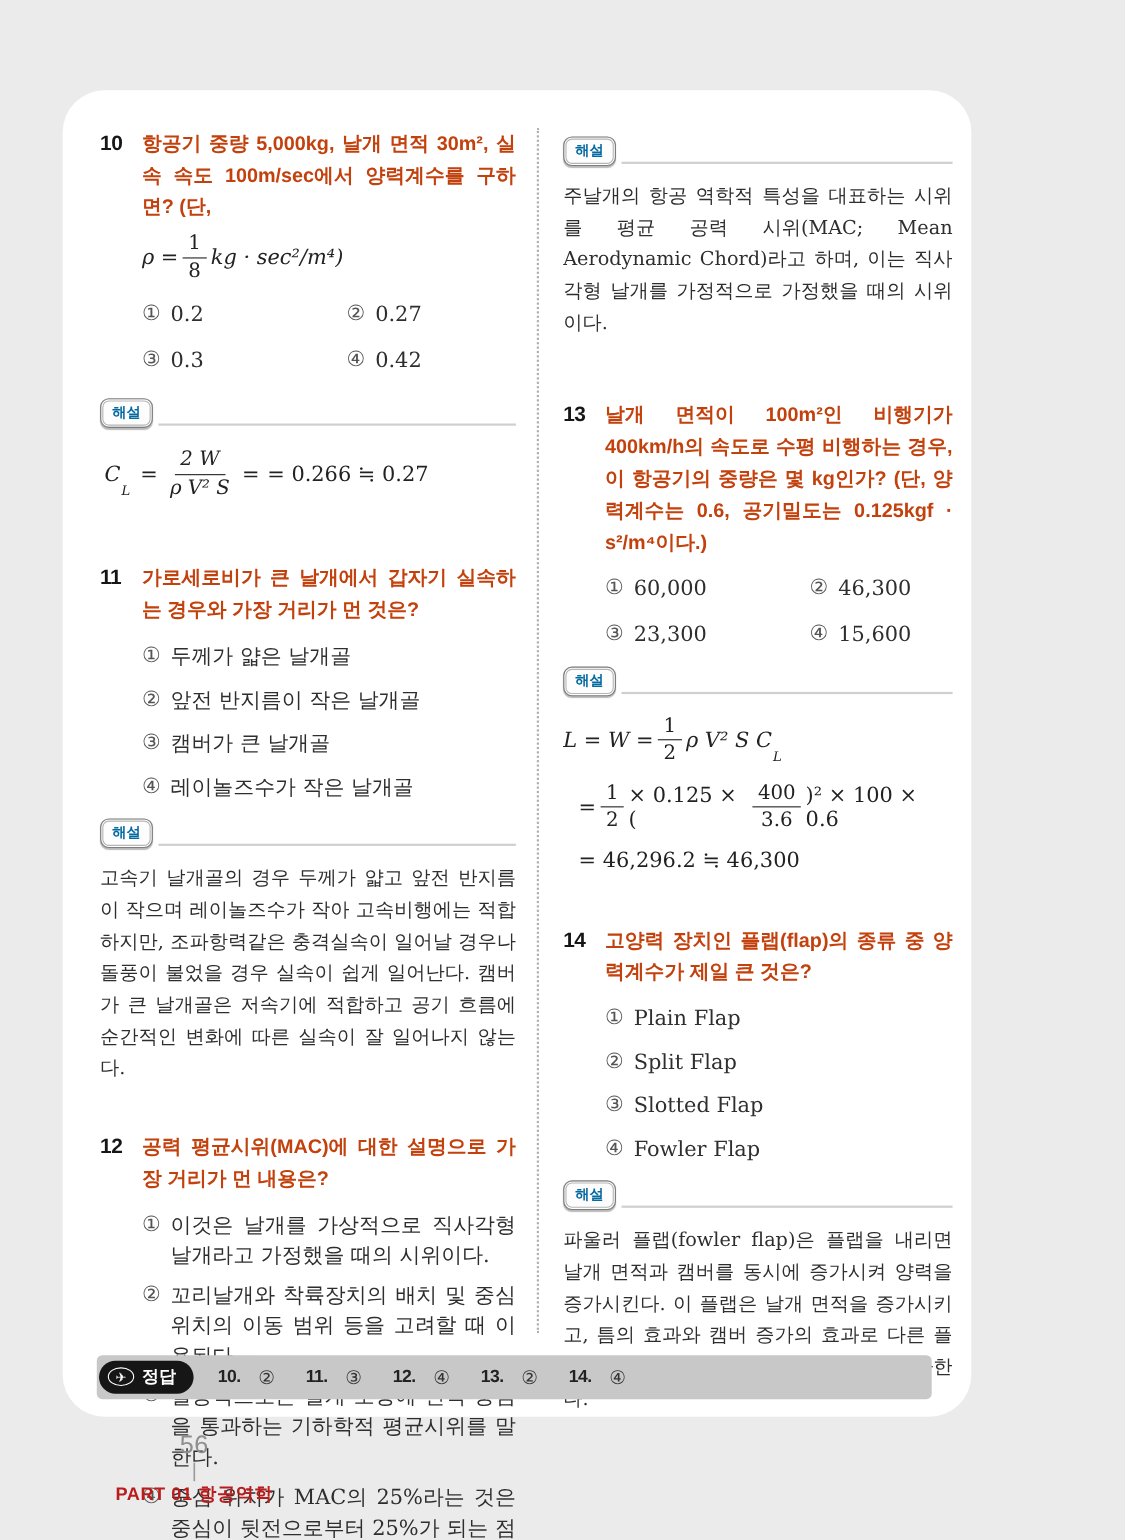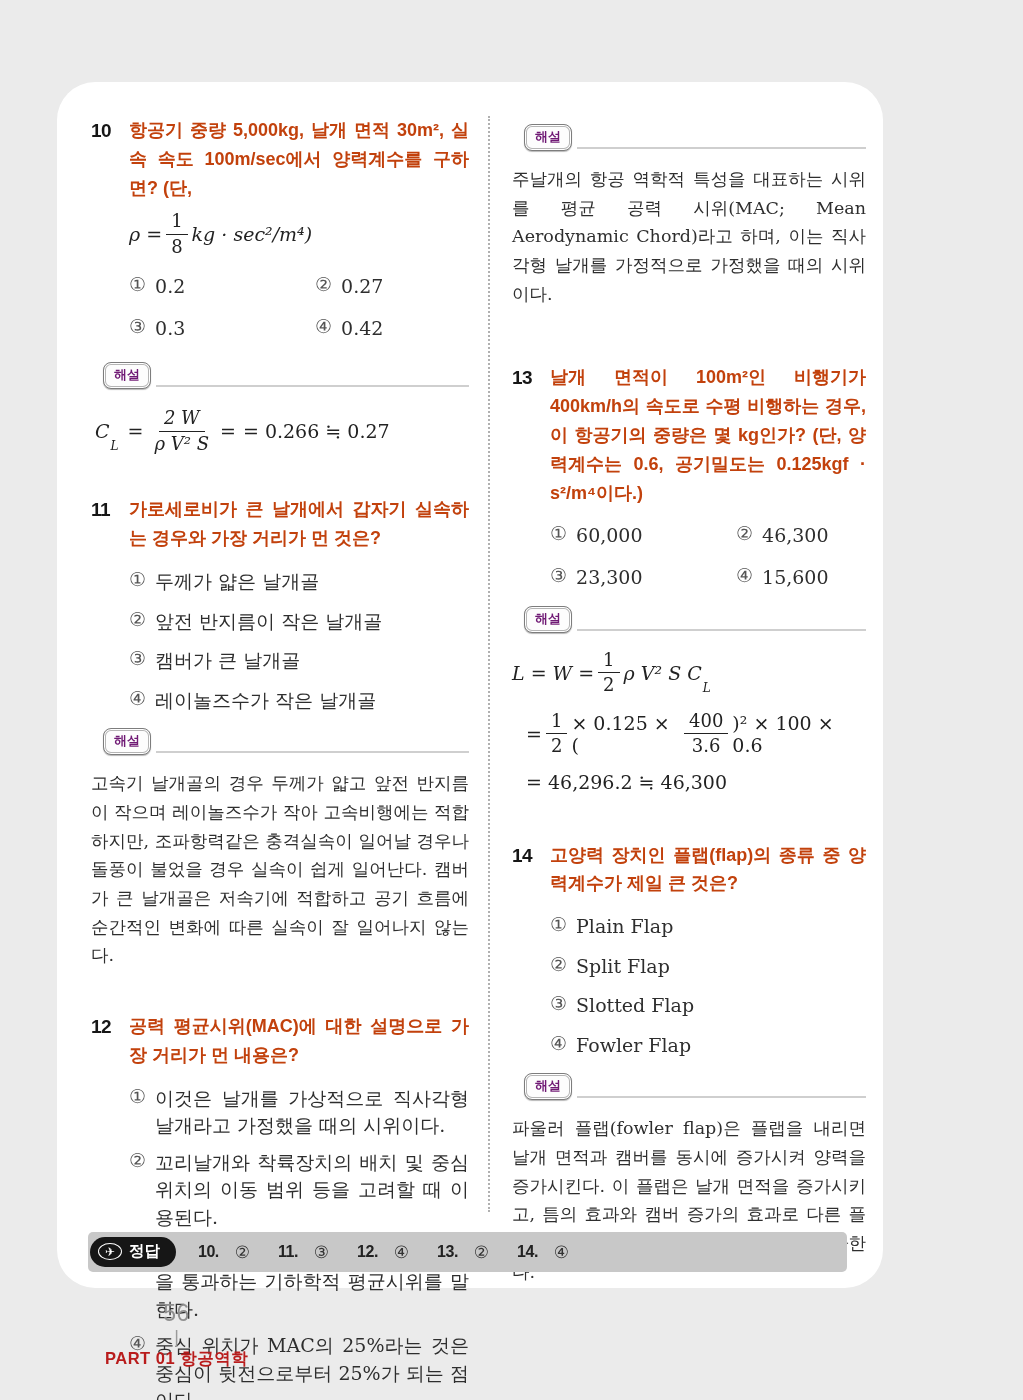--- a/index.html
+++ b/index.html
@@ -30,25 +30,24 @@
   .opt { display:flex; font-family:"DejaVu Serif","Liberation Serif",serif; font-size:19px; color:#2e2e2e; }
   .opt .marker { margin-right:9px; color:#555; flex:0 0 auto; }
   .opt .opt-text { flex:1; line-height:1.45; text-align:justify; }
   .grid2 { display:grid; grid-template-columns:186px 1fr; row-gap:14px; }
   .stack .opt { margin-bottom:12px; }
   .stack2 .opt { margin-bottom:9px; }
 
   
   .haeseol { display:flex; align-items:flex-end; margin-top:20px; }
   .haeseol-badge {
-    display:inline-block; font-size:13px; font-weight:bold; color:#701a75;
+    display:inline-block; font-size:13px; font-weight:bold; color:#0369a1;
     border:1px solid #7d7d7d; border-radius:8px; padding:3px 10px 4px;
     background:#fdfdfd;
     box-shadow: inset 0 0 0 1px #ffffff, inset 0 0 0 2px #b5b5b5, 0 1px 1px rgba(0,0,0,0.28);
-    margin-left: 12px;
   }
   .haeseol-rule { flex:1; border-bottom:2px solid #cfcfcf; margin:0 0 2px 5px; }
 
   
   .expl {
     font-family:"DejaVu Serif","Liberation Serif",serif;
     font-size:17.5px; line-height:1.64; color:#2e2e2e;
     text-align:justify; margin-top:14px;
   }
 
@@ -63,21 +62,21 @@
   sub.it { font-size:12px; align-self:flex-end; margin:0 2px 2px 1px; }
   .frac { display:inline-flex; flex-direction:column; align-items:center; margin:0 4px; font-size:18px; line-height:1.25; }
   .frac .num { border-bottom:1.3px solid #222; padding:0 5px 1px; }
   .frac .den { padding-top:1px; }
   .sol { margin-top:18px; margin-left:4px; }
   .sol-line { margin-top:13px; }
   .indent { margin-left:14px; }
   .q-formula { margin-top:8px; }
 
   
-  .mt56 { margin-top:40px; }
+  .mt56 { margin-top:56px; }
   .mt48 { margin-top:48px; }
   .mt42 { margin-top:42px; }
   .mt38 { margin-top:55px; }
   .mt14 { margin-top:14px; }
   .mt8  { margin-top:8px;  }
 
   
   .answer-bar {
     position:absolute; left:31px; right:36px; bottom:16px; height:40px;
     background:#c8c8c8; border-radius:5px;

